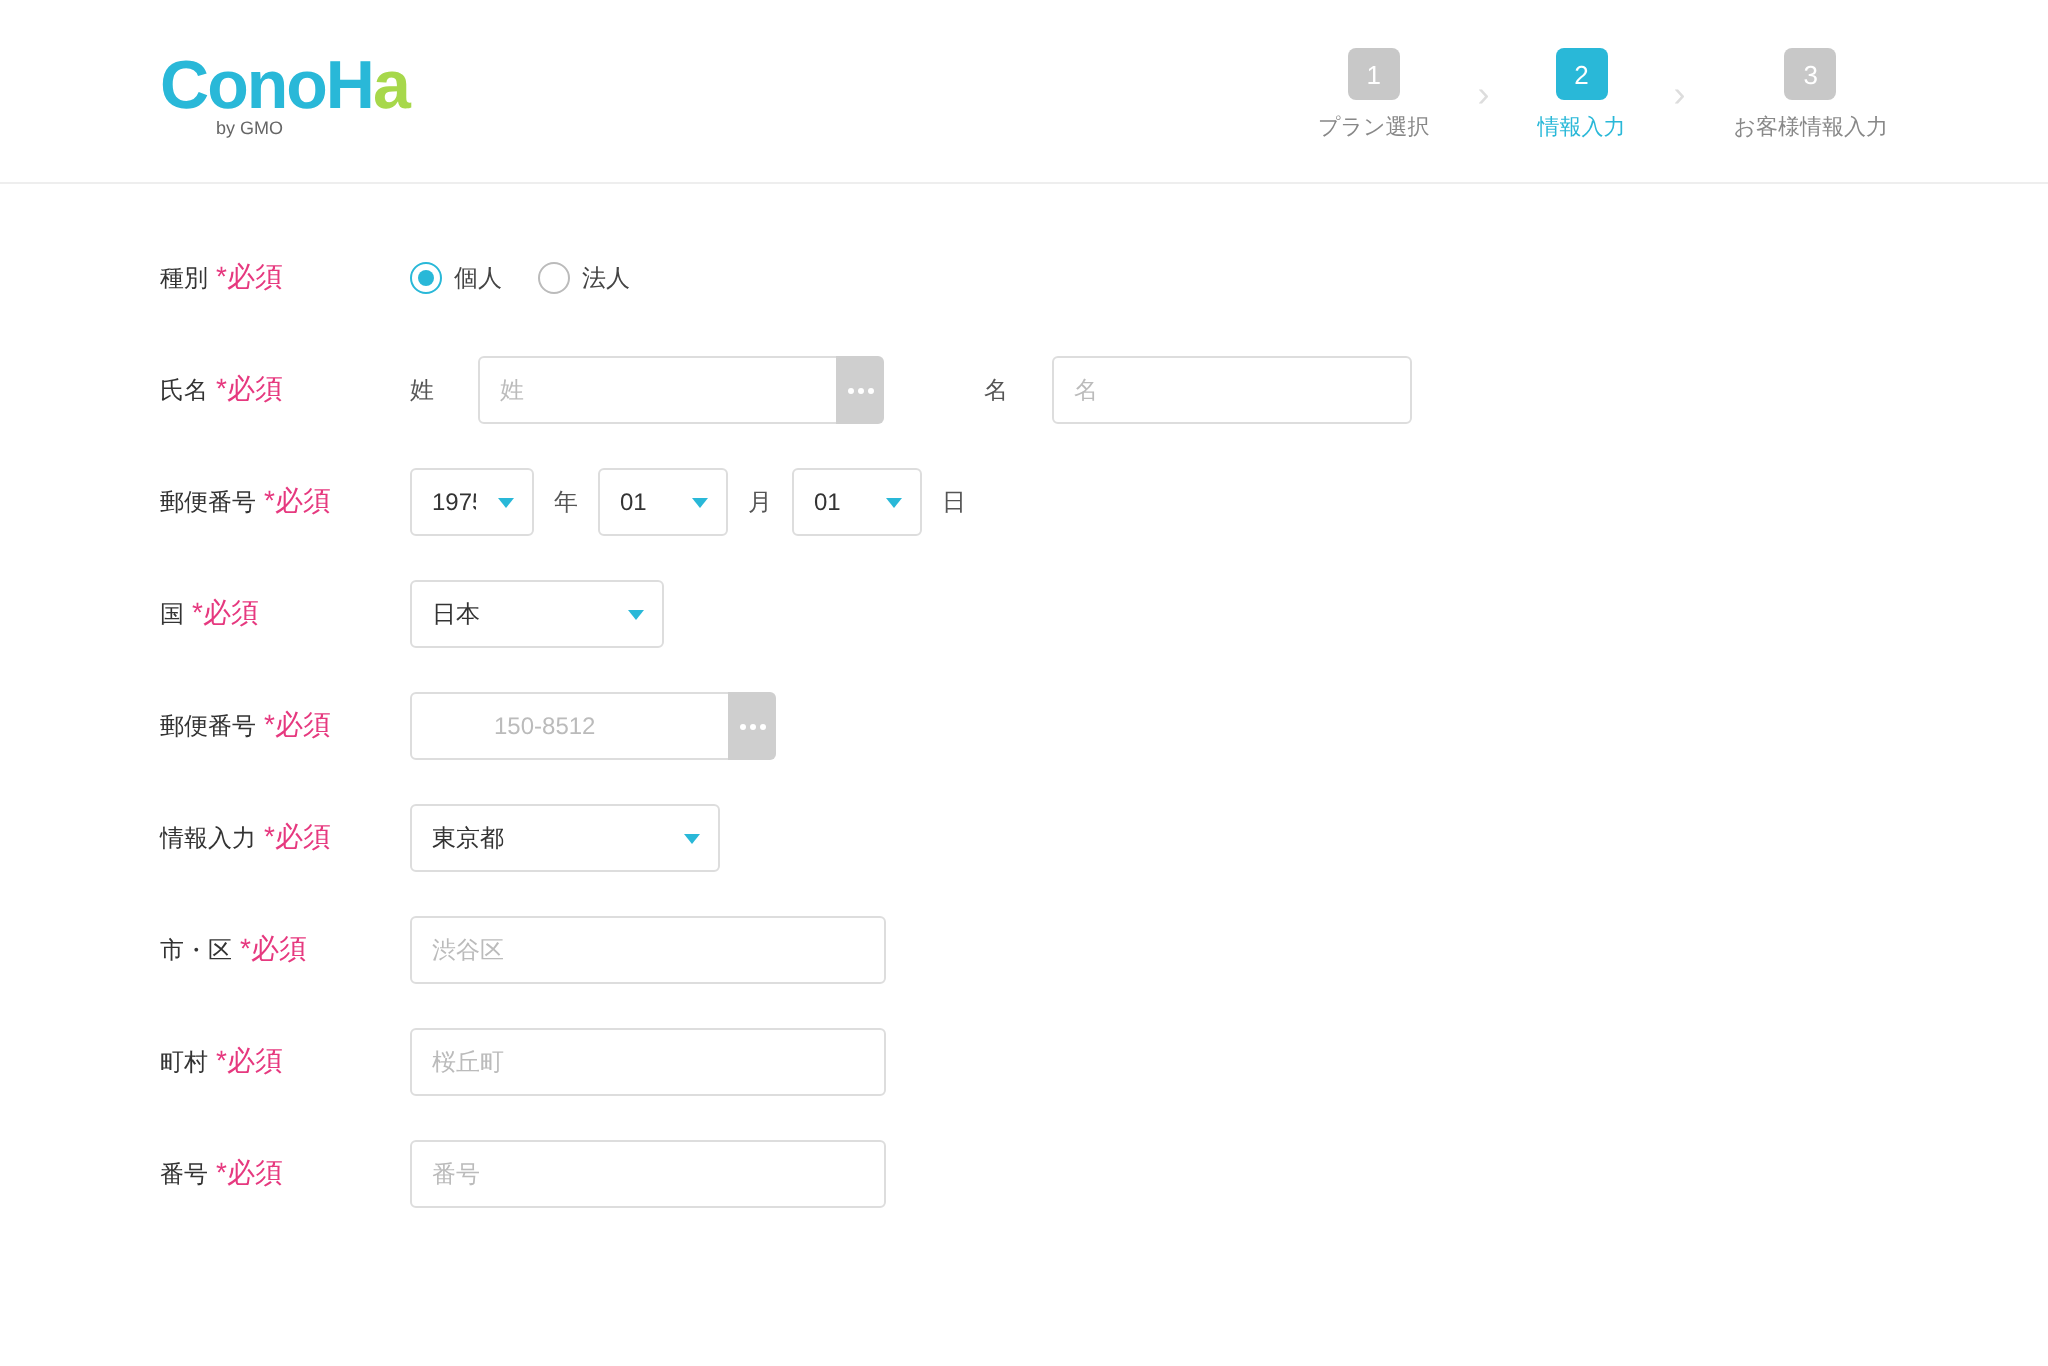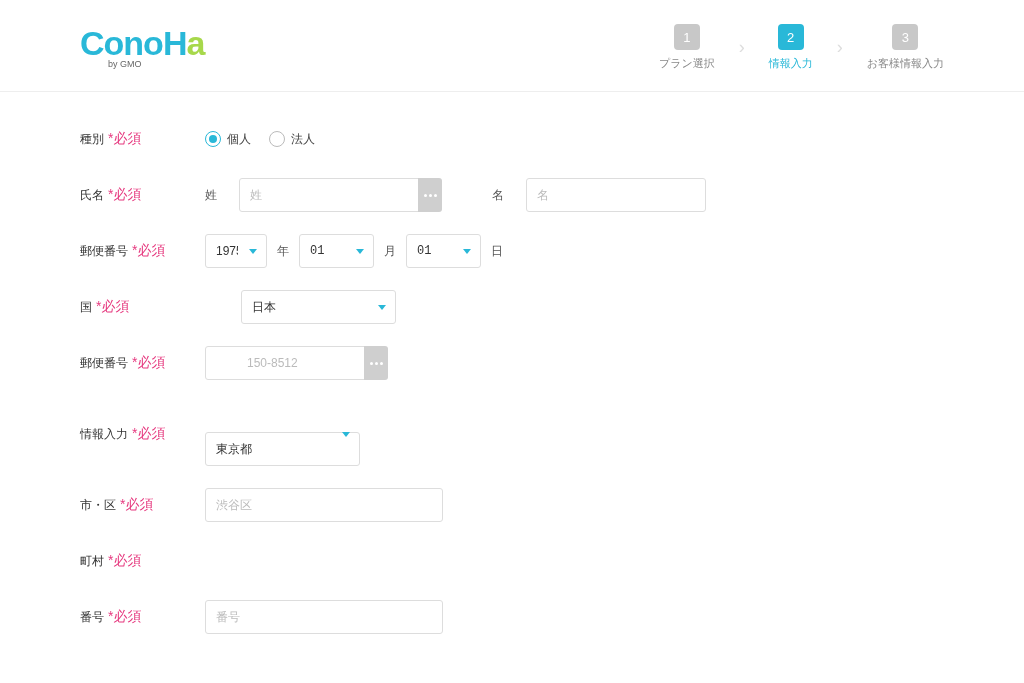--- a/index.html
+++ b/index.html
@@ -36,23 +36,23 @@
     .sublabel { font-size: 12px; color: #555; width: 24px; }
     .text-input { height: 34px; border: 1px solid #ddd; border-radius: 3px; padding: 0 10px; font-size: 12px; color: #333; background: #fff; }
     .text-input::placeholder { color: #bbb; }
     .w-name { width: 180px; }
     .w-postal { width: 160px; padding-left: 41px; }
     .w-addr { width: 238px; }
     .select { height: 34px; border: 1px solid #ddd; border-radius: 3px; padding: 0 28px 0 10px; font-size: 12px; color: #333; background: #fff; appearance: none; -webkit-appearance: none; position: relative; cursor: pointer; }
     .select-wrap { position: relative; display: inline-block; }
     .select-wrap::after { content: ""; position: absolute; right: 10px; top: 50%; margin-top: -2px; width: 0; height: 0; border-left: 4px solid transparent; border-right: 4px solid transparent; border-top: 5px solid #29b8d8; pointer-events: none; }
     .w-year { width: 62px; }
-    .w-md { width: 75px; font-family: Liberation Mono, monospace; }
-    .w-country { width: 155px; margin-left: 36px; }
-    .w-pref { width: 155px; margin-top: 30px; }
+    .w-md { width: 65px; }
+    .w-country { width: 127px; }
+    .w-pref { width: 155px; }
     .unit { font-size: 12px; color: #555; }
     .input-btn-wrap { position: relative; display: flex; }
     .input-btn-wrap .mini-btn { width: 24px; height: 34px; background: #cfcfcf; border-radius: 0 3px 3px 0; display: flex; align-items: center; justify-content: center; cursor: pointer; margin-left: -1px; }
     .input-btn-wrap .text-input { border-radius: 3px 0 0 3px; }
     .dots { display:flex; gap:2px; }
     .dots span { width:3px; height:3px; border-radius:50%; background:#fff; }
     .name-gap { width: 30px; }
   </style>
 </head>
 <body>
@@ -191,20 +191,23 @@
       <div class="field-col">
         <input class="text-input w-addr" placeholder="渋谷区" style="">
       </div>
     </div>
 
     <div class="row">
       <div class="label-col">
         <span class="lbl">町村</span>
         <span class="req">*必須</span>
       </div>
+      <div class="field-col">
+        <input class="text-input w-addr" placeholder="桜丘町" style="">
+      </div>
     </div>
 
     <div class="row">
       <div class="label-col">
         <span class="lbl">番号</span>
         <span class="req">*必須</span>
       </div>
       <div class="field-col">
         <input class="text-input w-addr" placeholder="番号" style="">
       </div>

